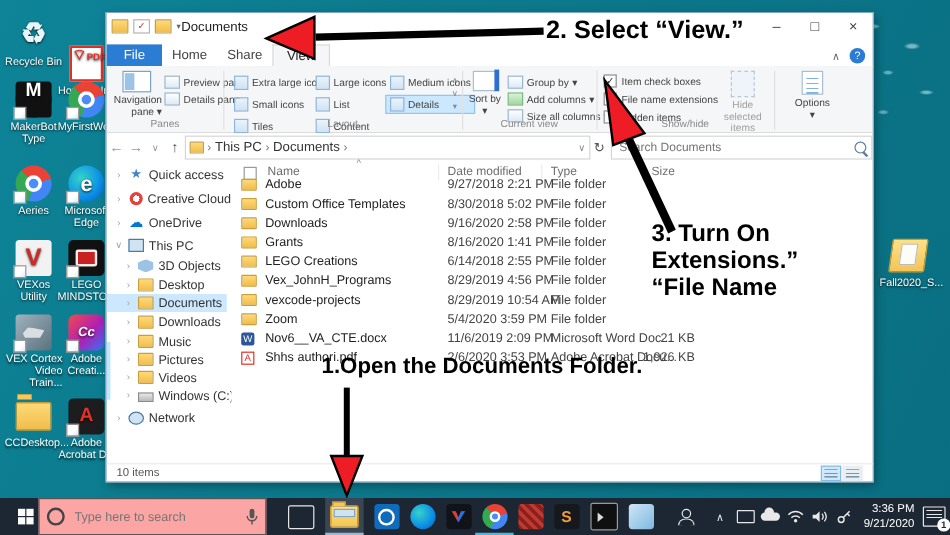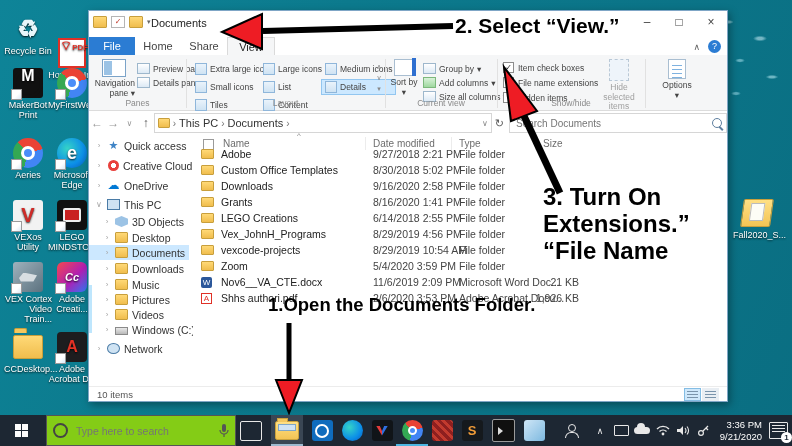--- a/index.html
+++ b/index.html
@@ -131,21 +131,21 @@
   .vbtn.two{right:8px;background:#e9eef3;}
   .vbtn i{display:block;margin:2px;height:7px;background:repeating-linear-gradient(#7a94ab 0 1px,transparent 1px 3px);}
   
   .ann{position:absolute;color:#000;font-weight:bold;z-index:60;line-height:1.12;}
   svg.arrows{position:absolute;left:0;top:0;z-index:55;pointer-events:none;}
   
   .taskbar{position:absolute;left:0;bottom:0;width:792px;height:31px;background:#1d2733;z-index:70;}
   .startbtn{position:absolute;left:0;top:0;width:44px;height:31px;display:flex;align-items:center;justify-content:center;}
   .winlogo{width:14px;height:14px;display:grid;grid-template-columns:6px 6px;grid-template-rows:6px 6px;gap:1px;}
   .winlogo span{background:#fdfdfd;}
-  .tsearch{position:absolute;left:46px;top:0;width:190px;height:29px;background:#84cc16;border:1px solid #555;display:flex;align-items:center;padding:0 6px;gap:6px;box-sizing:border-box;height:31px;}
+  .tsearch{position:absolute;left:32px;top:0;width:190px;height:29px;background:#fca5a5;border:1px solid #555;display:flex;align-items:center;padding:0 6px;gap:6px;box-sizing:border-box;height:31px;}
   .cort{width:11px;height:11px;border:2px solid #444;border-radius:50%;flex:none;}
   .tsearch input{flex:1;border:none;outline:none;font-size:10.5px;color:#444;font-family:"Liberation Sans",sans-serif;background:transparent;}
   .micv{flex:none;}
   .taskview{position:absolute;left:240px;top:6px;width:20px;height:18px;border:1.5px solid #e8e8e8;border-radius:2px;}
   .tcell{position:absolute;top:0;width:32px;height:31px;display:flex;align-items:center;justify-content:center;}
   .tcell.open{background:#3a4654;box-shadow:inset 0 -2px 0 #9db9cf;}
   .tcell.open2{box-shadow:inset 0 -2px 0 #4db6e2;}
   .tico{width:21px;height:21px;border-radius:3px;display:flex;align-items:center;justify-content:center;color:#fff;font-weight:bold;font-size:12px;position:relative;}
   .tfe{width:22px;height:17px;background:linear-gradient(#ffe084,#f3c455);border:1px solid #caa23d;border-radius:2px;position:relative;}
   .tfe::before{content:"";position:absolute;top:-4px;left:1px;width:9px;height:3px;background:#f4c85e;border:1px solid #caa23d;border-bottom:none;}
@@ -186,21 +186,21 @@
 <div class="dcell" style="left:48px;top:14px;margin-top:24px;">
   <div class="dico">
       <div class="ipdf"><span class="pdfglyph">⌔</span><span>PDF</span></div>
     </div>
   <div>How_to_Inc</div>
 </div>
 <div class="dcell" style="left:4px;top:68px;">
   <div class="dico shortcut" style="background:#111;">
       <span class="imaker">M</span>
     </div>
-  <div>MakerBot Print</div>
+  <div>MakerBot Type</div>
 </div>
 <div class="dcell" style="left:48px;top:68px;">
   <div class="dico ichrome shortcut"></div>
   <div>MyFirstWe..</div>
 </div>
 <div class="dcell" style="left:4px;top:138px;">
   <div class="dico ichrome shortcut"></div>
   <div>Aeries</div>
 </div>
 <div class="dcell" style="left:48px;top:138px;">
@@ -574,21 +574,21 @@
     <span class="vbtn one">
         <i></i>
       </span>
     <span class="vbtn two">
         <i></i>
       </span>
   </div>
 </div>
 
 <div class="ann" style="left:455px;top:14px;font-size:21px;">2. Select  “View.”</div>
-<div class="ann" style="left:543px;top:184px;font-size:24px;">
+<div class="ann" style="left:543px;top:184px;font-size:20px;">
   <div>3. Turn On</div>
   <div>Extensions.”</div>
   <div>“File Name</div>
 </div>
 <div class="ann" style="left:268px;top:295px;font-size:18.5px;">1.Open the Documents Folder.</div>
 
 <svg class="arrows" width="792" height="446" viewBox="0 0 792 446">
   <line x1="453" y1="26" x2="263" y2="31" stroke="#000" stroke-width="6"></line>
   <polygon points="222,32 262,14 262,49" fill="#ee1c24" stroke="#000" stroke-width="2"></polygon>
   <line x1="560" y1="193" x2="524" y2="116" stroke="#000" stroke-width="7"></line>

